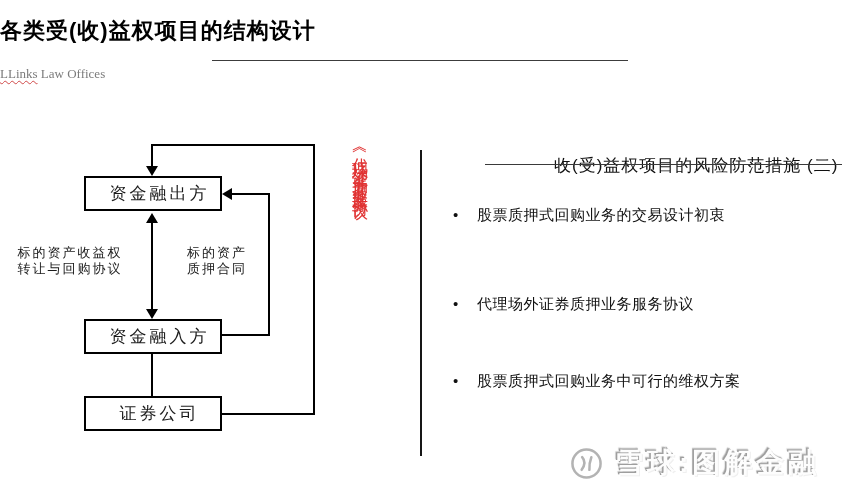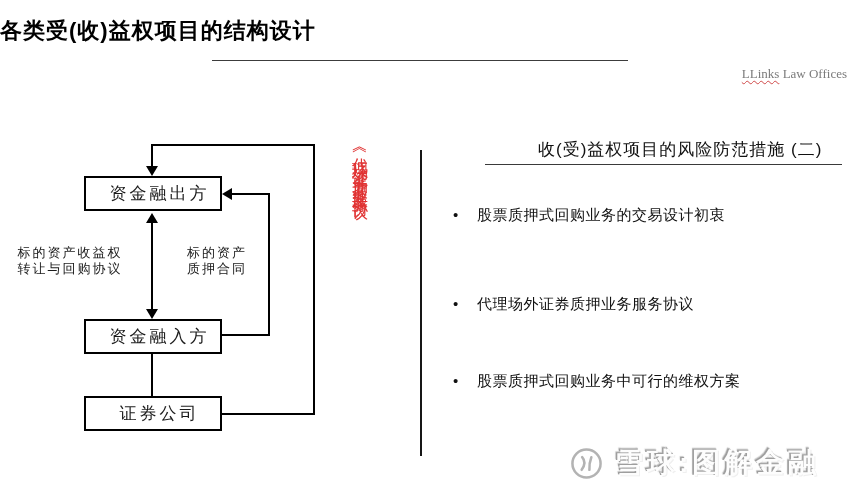--- a/index.html
+++ b/index.html
@@ -7,21 +7,21 @@
     position:relative;width:847px;height:486px;background:#ffffff;overflow:hidden;
     font-family:"Liberation Sans",sans-serif;color:#111;
   }
   
   .title{
     position:absolute;left:0;top:16px;width:847px;text-align:left;
     font-size:22px;font-weight:bold;color:#000;letter-spacing:1px;margin:0;
   }
   .title-rule{position:absolute;left:212px;top:60px;width:416px;height:1px;background:#3c3c3c;}
   .subtitle{
-    position:absolute;left:0;top:66px;width:847px;text-align:right;
+    position:absolute;left:0;top:66px;width:847px;text-align:left;
     font-family:"Liberation Serif",serif;font-size:13px;color:#7b7b7b;
   }
   .subtitle .brand{text-decoration:underline wavy #d04a4a 1px;text-underline-offset:2px;}
   
   .node{
     position:absolute;left:84px;width:138px;height:35px;box-sizing:border-box;
     border:2px solid #000;background:#fff;display:flex;align-items:center;justify-content:center;
     font-size:17px;letter-spacing:3px;color:#1a1a1a;padding-left:13px;
   }
   .node1{top:176px;} .node2{top:319px;} .node3{top:396px;}
@@ -49,21 +49,21 @@
   
   .vertical-note{
     position:absolute;left:349px;top:142px;height:322px;
     writing-mode:vertical-rl;text-orientation:mixed;
     font-size:16px;letter-spacing:3.5px;color:#e03333;white-space:nowrap;
   }
   
   .divider{position:absolute;left:420px;top:150px;width:2px;height:306px;background:#161616;}
   
   .panel-heading{
-    position:absolute;left:538px;top:138px;margin:0;
+    position:absolute;left:538px;top:138px;margin:16px;
     font-size:17px;font-weight:normal;letter-spacing:1px;color:#111;white-space:nowrap;
   }
   .panel-rule{position:absolute;left:485px;top:164px;width:357px;height:1px;background:#3a3a3a;}
   .bullets{position:absolute;left:453px;top:0;margin:0;padding:0;list-style:none;}
   .bullets li{position:absolute;left:0;display:flex;white-space:nowrap;font-size:15px;letter-spacing:0.5px;color:#111;}
   .bullets li .dot{width:10px;margin-right:14px;font-size:15px;color:#111;}
   .bullet-1{top:206px;} .bullet-2{top:295px;} .bullet-3{top:372px;}
   
   .watermark{position:absolute;left:570px;top:444px;display:flex;align-items:center;}
   .wm-logo{width:33px;height:33px;margin-right:12px;}

